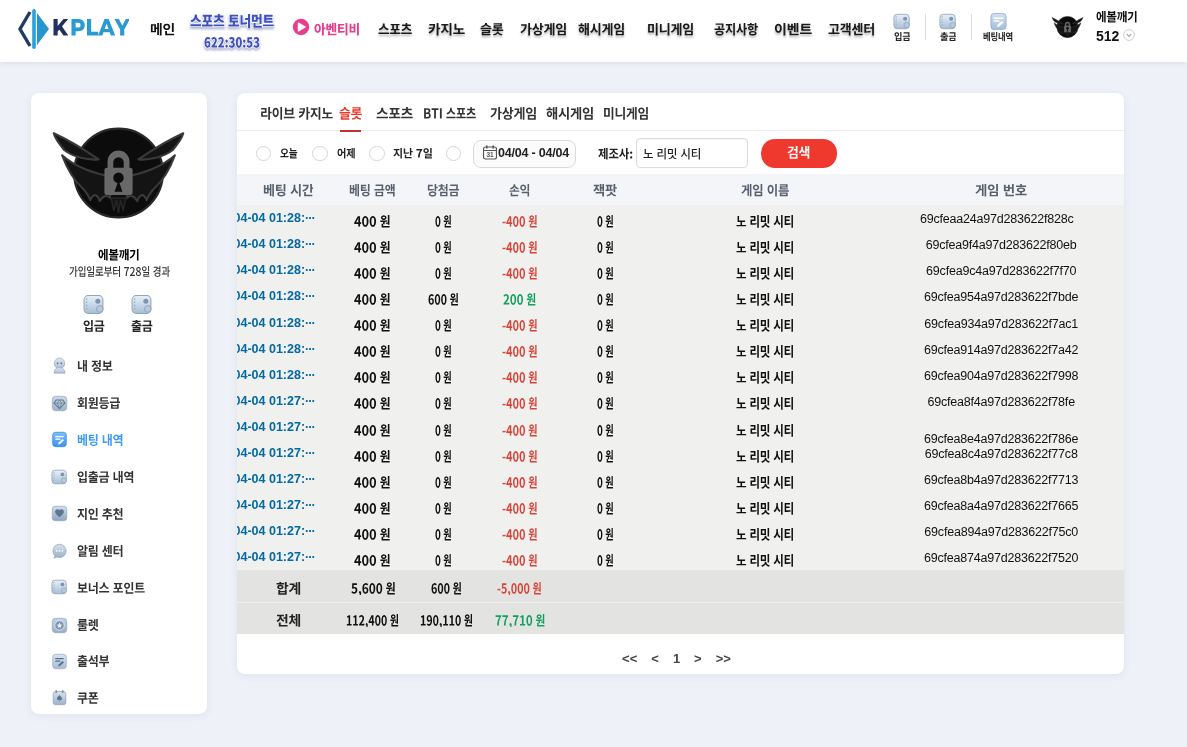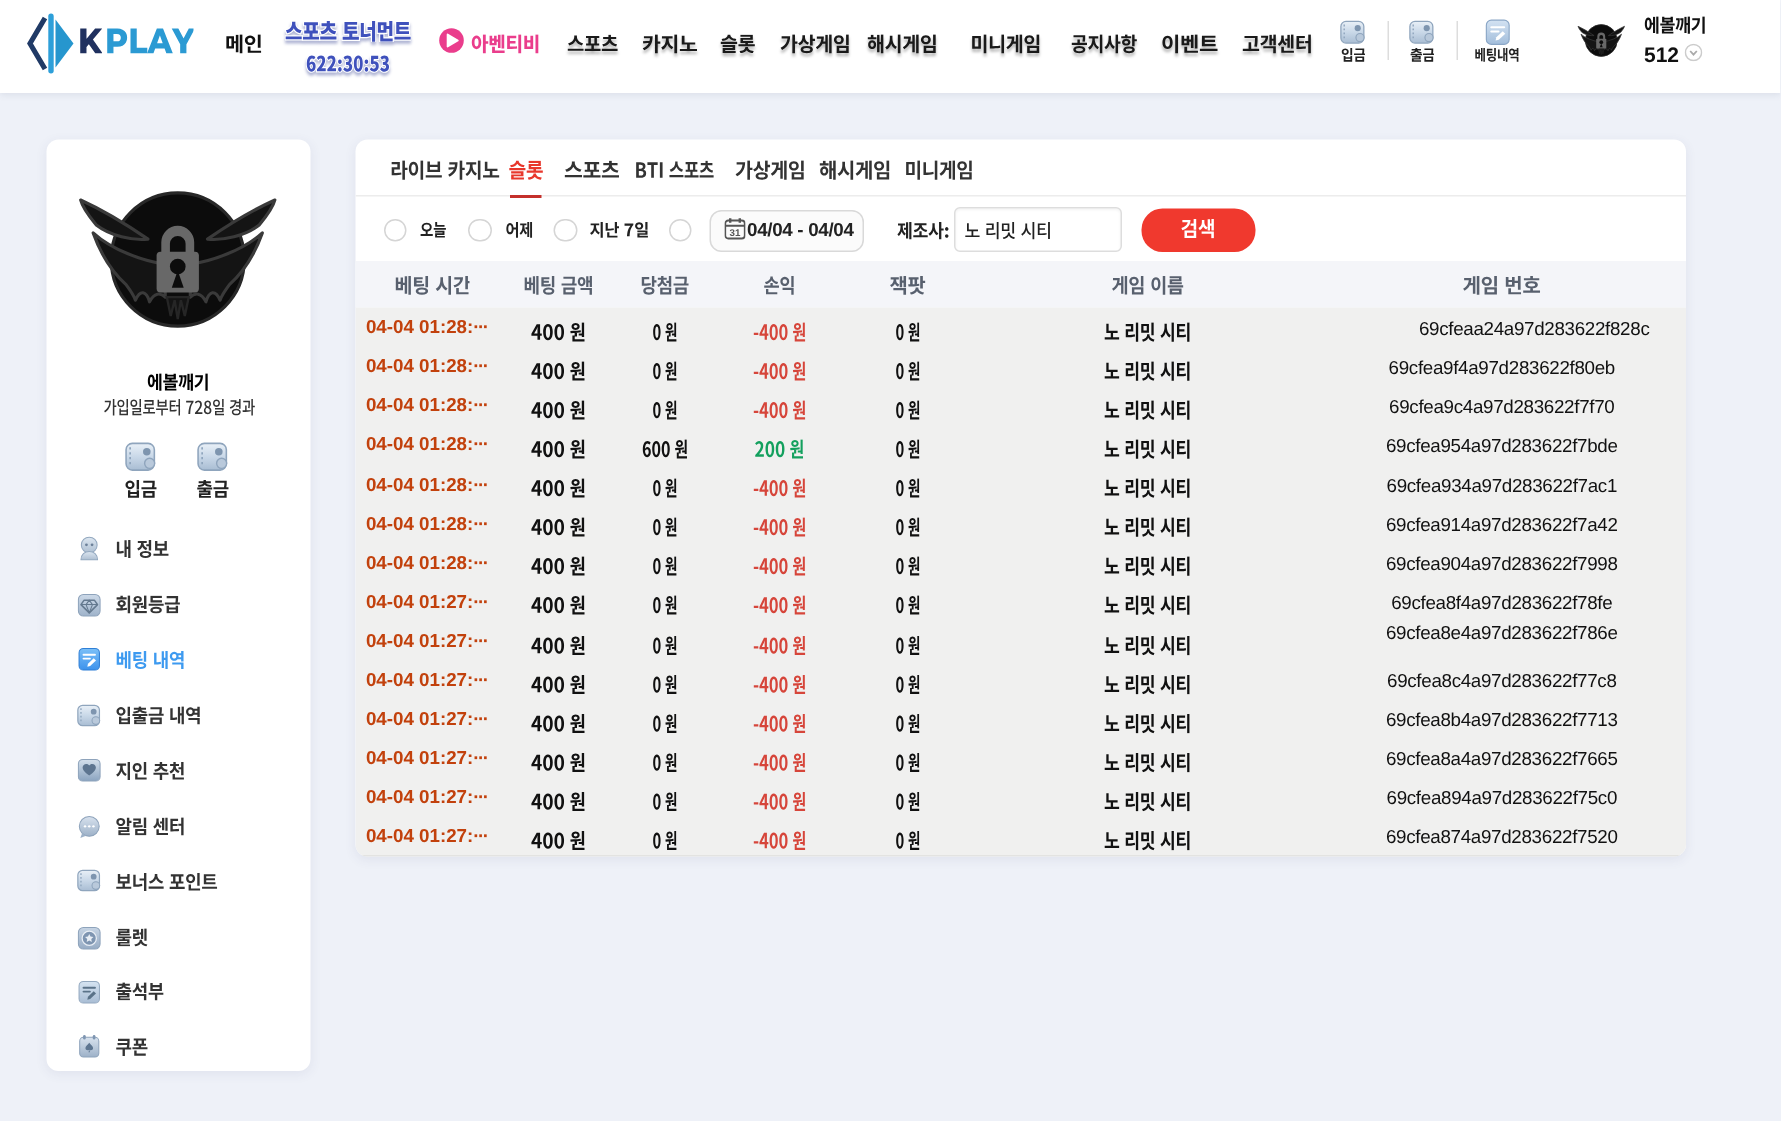--- a/index.html
+++ b/index.html
@@ -1,20 +1,20 @@
 <!DOCTYPE html>
 <html><head><meta charset="utf-8"><style>
 *{margin:0;padding:0;box-sizing:border-box}
 html,body{width:1187px;height:747px;overflow:hidden}
 body{background:#eef1f8;font-family:"Liberation Sans",sans-serif;position:relative}
 svg.ks{display:block;fill:currentColor}
 #hdr{position:absolute;left:0;top:0;width:1187px;height:62px;background:#fff;box-shadow:0 1px 5px rgba(60,70,110,.12)}
 #side{position:absolute;left:31px;top:93px;width:176px;height:621px;background:#fff;border-radius:8px;box-shadow:0 2px 8px rgba(60,70,110,.08)}
-#main{position:absolute;left:237px;top:93px;width:887px;height:478px;background:#fff;border-radius:8px;box-shadow:0 2px 8px rgba(60,70,110,.08);overflow:hidden}
-.dt{position:absolute;font-size:12.5px;font-weight:bold;color:#c2410c;text-align:center;font-family:"Liberation Sans",sans-serif;white-space:nowrap}
+#main{position:absolute;left:237px;top:93px;width:887px;height:581px;background:#fff;border-radius:8px;box-shadow:0 2px 8px rgba(60,70,110,.08);overflow:hidden}
+.dt{position:absolute;font-size:12.5px;font-weight:bold;color:#0369a1;text-align:left;font-family:"Liberation Sans",sans-serif;white-space:nowrap}
 .dd{letter-spacing:-1px}
 .gid{position:absolute;font-size:12.5px;letter-spacing:-0.2px;color:#111;text-align:center;font-family:"Liberation Sans",sans-serif}
 svg.kout{stroke:#fff;stroke-width:110;paint-order:stroke}
 </style></head>
 <body>
 <svg width="0" height="0" style="position:absolute">
     <defs>
       <path id="gn700_ba54" d="M61 743H398V143H61ZM284 639H176V246H284ZM653 838H769V-88H653ZM336 501H528V394H336ZM479 823H593V-47H479Z"></path>
       <path id="gn700_c778" d="M622 837H745V172H622ZM178 34H767V-73H178ZM178 238H300V-10H178ZM282 778Q347 778 399 748Q452 718 482 665Q513 612 513 543Q513 476 482 423Q452 369 399 339Q347 308 282 308Q216 308 164 339Q111 369 81 423Q50 476 50 543Q50 612 81 665Q111 718 164 748Q216 778 282 778ZM282 664Q250 664 224 649Q199 635 184 609Q170 582 170 543Q170 506 184 479Q199 453 224 438Q250 424 282 424Q313 424 339 438Q364 453 379 479Q394 506 394 543Q394 582 379 609Q364 635 339 649Q313 664 282 664Z"></path>
       <path id="gn700_c2a4" d="M354 784H460V717Q460 657 445 601Q430 544 400 494Q370 444 328 404Q285 363 230 334Q174 305 108 291L56 402Q114 413 161 436Q208 458 244 490Q280 522 305 559Q329 597 341 637Q354 678 354 717ZM378 784H484V717Q484 677 497 636Q509 595 534 558Q558 520 594 489Q630 458 677 435Q724 413 783 402L730 291Q664 305 609 334Q554 363 511 403Q468 443 439 493Q409 543 394 600Q378 657 378 717ZM38 133H809V24H38Z"></path>
@@ -957,21 +957,21 @@
       <svg class="ks" width="58.0" height="13.4" viewBox="0 -830 4650 960" preserveAspectRatio="none">
         <g transform="scale(1,-1)">
           <use href="#gn700_b178" x="0"></use>
           <use href="#gn700_b9ac" x="1080"></use>
           <use href="#gn700_bc0b" x="1910"></use>
           <use href="#gn700_c2dc" x="2990"></use>
           <use href="#gn700_d2f0" x="3820"></use>
         </g>
       </svg>
     </div>
-    <div class="gid" style="left:663px;top:119.2px;width:245.6px">69cfeaa24a97d283622f828c</div>
+    <div class="gid" style="left:637px;top:119.2px;width:245.6px">69cfeaa24a97d283622f828c</div>
     <div class="dt" style="left:-3.5px;top:144.3px;width:102px">04-04 01:28:<span class="dd">···</span></div>
     <div style="position:absolute;left:117.3px;top:148.0px;color:#111;">
       <svg class="ks" width="36.4" height="13.4" viewBox="0 -830 2850 960" preserveAspectRatio="none">
         <g transform="scale(1,-1)">
           <use href="#gn700_34" x="0"></use>
           <use href="#gn700_30" x="590"></use>
           <use href="#gn700_30" x="1180"></use>
           <use href="#gn700_c6d0" x="2020"></use>
         </g>
       </svg>
@@ -1358,21 +1358,21 @@
       <svg class="ks" width="58.0" height="13.4" viewBox="0 -830 4650 960" preserveAspectRatio="none">
         <g transform="scale(1,-1)">
           <use href="#gn700_b178" x="0"></use>
           <use href="#gn700_b9ac" x="1080"></use>
           <use href="#gn700_bc0b" x="1910"></use>
           <use href="#gn700_c2dc" x="2990"></use>
           <use href="#gn700_d2f0" x="3820"></use>
         </g>
       </svg>
     </div>
-    <div class="gid" style="left:641.4px;top:322px;width:245.6px">69cfea8e4a97d283622f786e</div>
+    <div class="gid" style="left:641.4px;top:339px;width:245.6px">69cfea8e4a97d283622f786e</div>
     <div class="dt" style="left:-3.5px;top:352.9px;width:102px">04-04 01:27:<span class="dd">···</span></div>
     <div style="position:absolute;left:117.3px;top:356.6px;color:#111;">
       <svg class="ks" width="36.4" height="13.4" viewBox="0 -830 2850 960" preserveAspectRatio="none">
         <g transform="scale(1,-1)">
           <use href="#gn700_34" x="0"></use>
           <use href="#gn700_30" x="590"></use>
           <use href="#gn700_30" x="1180"></use>
           <use href="#gn700_c6d0" x="2020"></use>
         </g>
       </svg>

